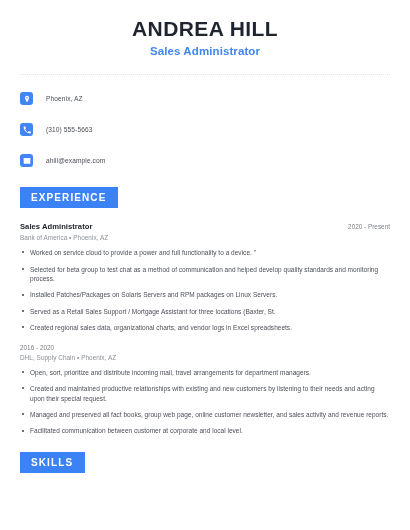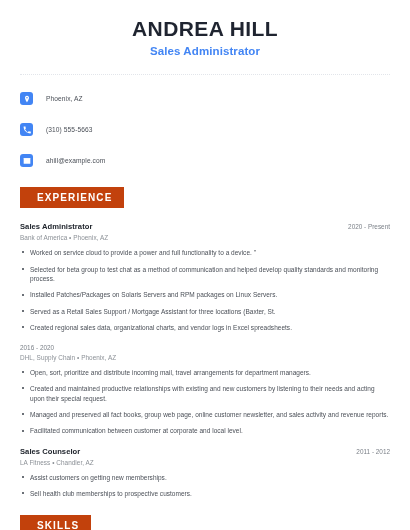--- a/index.html
+++ b/index.html
@@ -34,23 +34,23 @@
     display: flex; align-items: center; justify-content: center; flex: none;
   }
   .ic svg { width: 8px; height: 8px; display: block; fill: #ffffff; }
   .contact-text {
     margin-left: 13px; font-size: 6.6px; color: #4a4f57; letter-spacing: 0.1px;
   }
 
   
   .section { margin-top: 16px; }
   .badge {
-    display: inline-block; background: #c2410c; color: #ffffff;
+    display: inline-block; background: #3b82f6; color: #ffffff;
     font-size: 10px; font-weight: bold; letter-spacing: 1.1px;
-    padding: 5px 12px 5px 17px;
+    padding: 5px 12px 5px 11px;
   }
 
   
   .jobs { margin-top: 14px; }
   .job { margin-bottom: 11px; }
   .job-head { display: flex; align-items: baseline; justify-content: space-between; }
   .job-title { font-size: 7.6px; font-weight: bold; color: #21262e; letter-spacing: 0.05px; }
   .job-date { font-size: 6.4px; color: #7b8088; white-space: nowrap; }
   .job-sub { font-size: 6.4px; color: #8b9096; margin-top: 3px; letter-spacing: 0.05px; }
   ul.bullets { list-style: none; margin-top: 7px; }
@@ -134,31 +134,20 @@
         </div>
         <div class="job-sub">DHL, Supply Chain • Phoenix, AZ</div>
         <ul class="bullets">
           <li>Open, sort, prioritize and distribute incoming mail, travel arrangements for department managers.</li>
           <li>Created and maintained productive relationships with existing and new customers by listening to their needs and acting upon their special request.</li>
           <li>Managed and preserved all fact books, group web page, online customer newsletter, and sales activity and revenue reports.</li>
           <li>Facilitated communication between customer at corporate and local level.</li>
         </ul>
       </div>
 
-      <div class="job">
-        <div class="job-head">
-          <span class="job-title">Sales Counselor</span>
-          <span class="job-date">2011 - 2012</span>
-        </div>
-        <div class="job-sub">LA Fitness • Chandler, AZ</div>
-        <ul class="bullets">
-          <li>Assist customers on getting new memberships.</li>
-          <li>Sell health club memberships to prospective customers.</li>
-        </ul>
-      </div>
 
     </div>
   </div>
 
   <div class="section">
     <span class="badge">SKILLS</span>
 
     
   </div>
 

